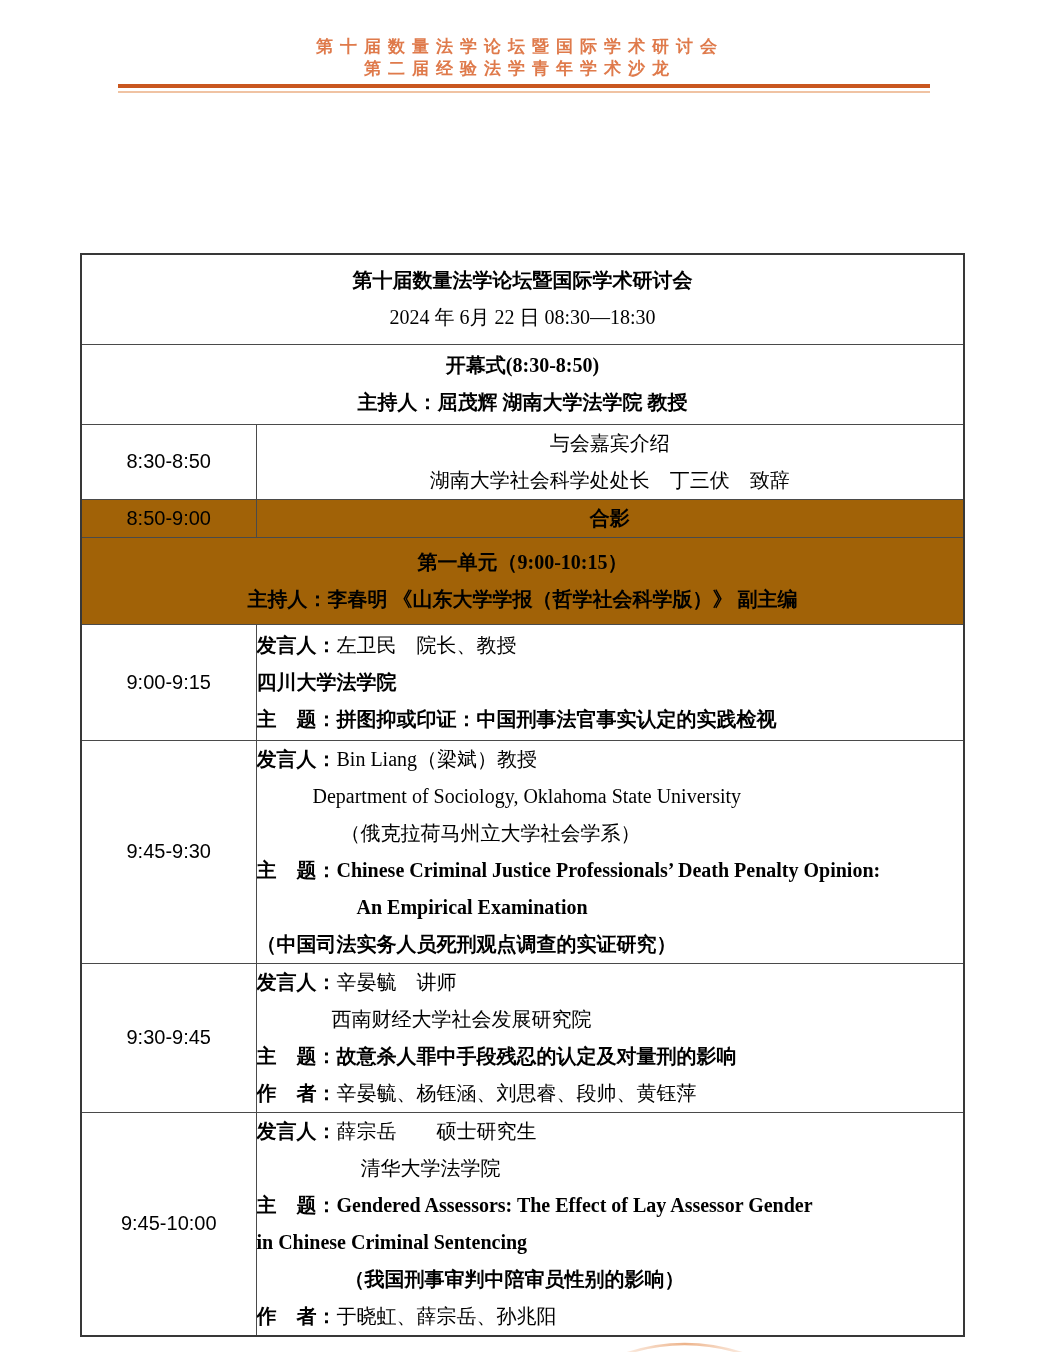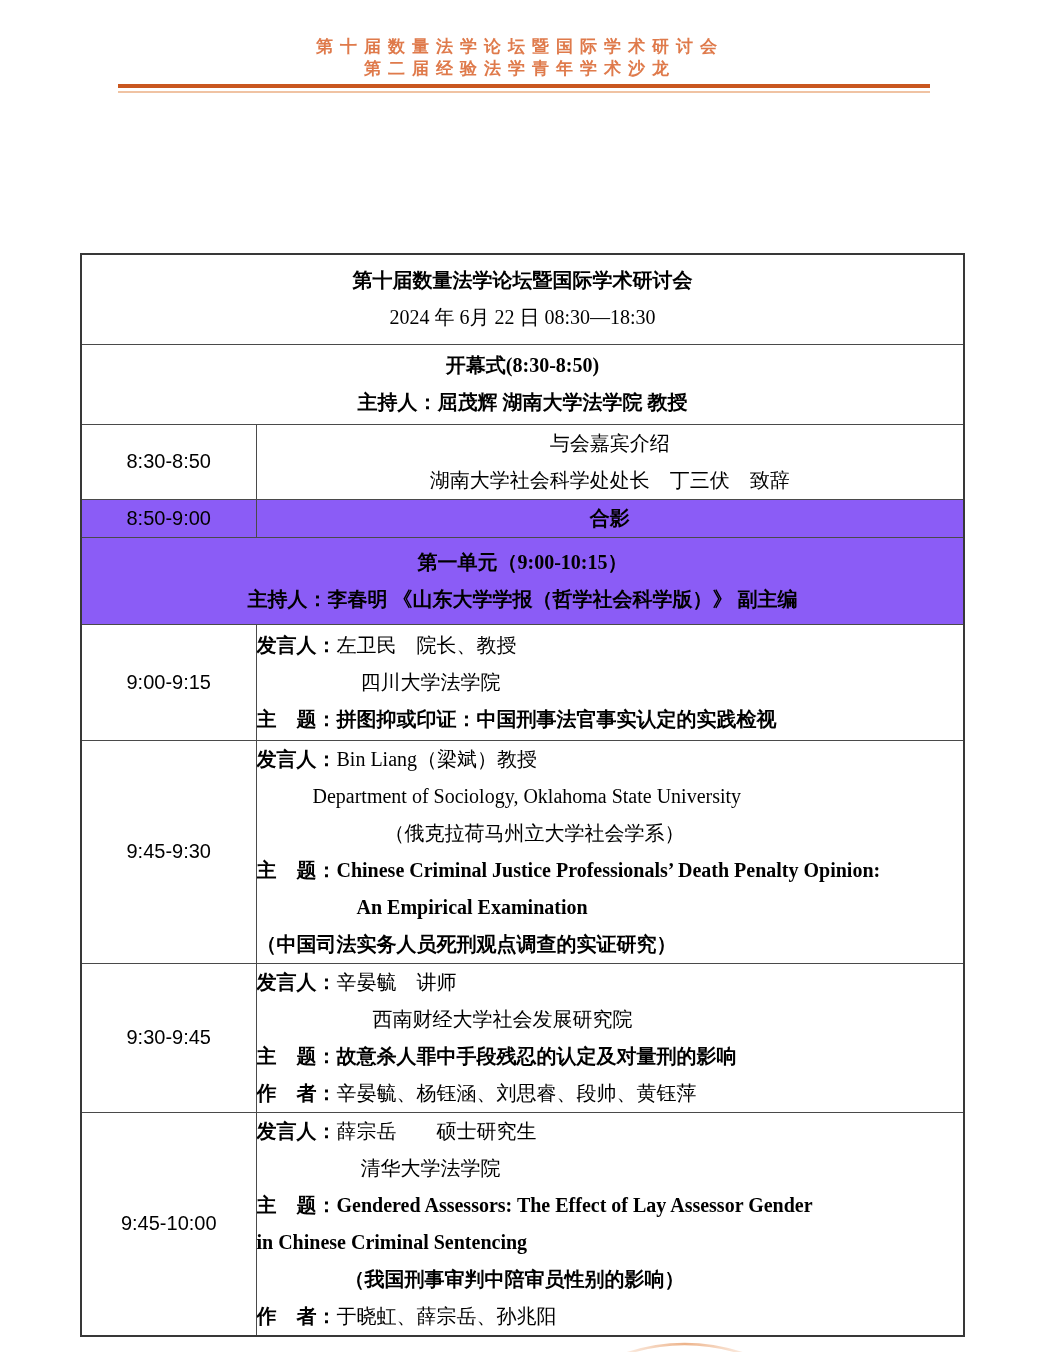--- a/index.html
+++ b/index.html
@@ -24,21 +24,21 @@
   table.schedule{
     position:absolute;left:80px;top:253px;width:883px;
     border-collapse:collapse;table-layout:fixed;
     font-size:20px;
   }
   table.schedule{border:2px solid #383838;}
   table.schedule td{
     border:1px solid #4a4a4a;
     padding:0;vertical-align:middle;overflow:hidden;
   }
-  tr.gray td{background:#8b5cf6;}
+  tr.gray td{background:#a16207;}
   td.time-cell{
     text-align:center;
     font-family:"Liberation Sans", sans-serif;
     font-size:20px;
   }
   td.content-cell{padding:2px 12px;}
   td.full-cell{padding:2px 4px;}
   .line{line-height:37px;white-space:nowrap;}
   .line.center{text-align:center;white-space:normal;}
   .line.bold{font-weight:bold;}
@@ -92,40 +92,40 @@
       <tr class="gray" style="height: 87px;">
         <td colspan="2" class="full-cell">
           <div class="line center bold"><span>第一单元（9:00-10:15）</span></div>
           <div class="line center bold"><span>主持人：李春明 《山东大学学报（哲学社会科学版）》 副主编</span></div>
         </td>
       </tr>
       <tr style="height: 116px;">
         <td class="time-cell">9:00-9:15</td>
         <td class="content-cell">
           <div class="line"><span class="label">发言人：</span><span>左卫民　院长、教授</span></div>
-          <div class="line" style="padding-left: 104px;"><span>四川大学法学院</span></div>
+          <div class="line" style=" font-weight: bold;"><span>四川大学法学院</span></div>
           <div class="line bold"><span class="label">主　题：</span><span>拼图抑或印证：中国刑事法官事实认定的实践检视</span></div>
         </td>
       </tr>
       <tr style="height: 221px;">
         <td class="time-cell">9:45-9:30</td>
         <td class="content-cell">
           <div class="line"><span class="label">发言人：</span><span>Bin Liang（梁斌）教授</span></div>
           <div class="line" style="padding-left: 56px;"><span>Department of Sociology, Oklahoma State University</span></div>
-          <div class="line" style="padding-left: 84px; margin-left: 44px;"><span>（俄克拉荷马州立大学社会学系）</span></div>
+          <div class="line" style="padding-left: 84px;"><span>（俄克拉荷马州立大学社会学系）</span></div>
           <div class="line bold"><span class="label">主　题：</span><span>Chinese Criminal Justice Professionals’ Death Penalty Opinion:</span></div>
           <div class="line bold" style="padding-left: 100px;"><span>An Empirical Examination</span></div>
           <div class="line bold" style=""><span>（中国司法实务人员死刑观点调查的实证研究）</span></div>
         </td>
       </tr>
       <tr style="height: 145px;">
         <td class="time-cell">9:30-9:45</td>
         <td class="content-cell">
           <div class="line"><span class="label">发言人：</span><span>辛晏毓　讲师</span></div>
-          <div class="line" style="padding-left: 116px;"><span>西南财经大学社会发展研究院</span></div>
+          <div class="line" style="padding-left: 75px;"><span>西南财经大学社会发展研究院</span></div>
           <div class="line bold"><span class="label">主　题：</span><span>故意杀人罪中手段残忍的认定及对量刑的影响</span></div>
           <div class="line"><span class="label">作　者：</span><span>辛晏毓、杨钰涵、刘思睿、段帅、黄钰萍</span></div>
         </td>
       </tr>
       <tr style="height: 215px;">
         <td class="time-cell">9:45-10:00</td>
         <td class="content-cell">
           <div class="line"><span class="label">发言人：</span><span>薛宗岳　　硕士研究生</span></div>
           <div class="line" style="padding-left: 104px;"><span>清华大学法学院</span></div>
           <div class="line bold"><span class="label">主　题：</span><span>Gendered Assessors: The Effect of Lay Assessor Gender</span></div>

